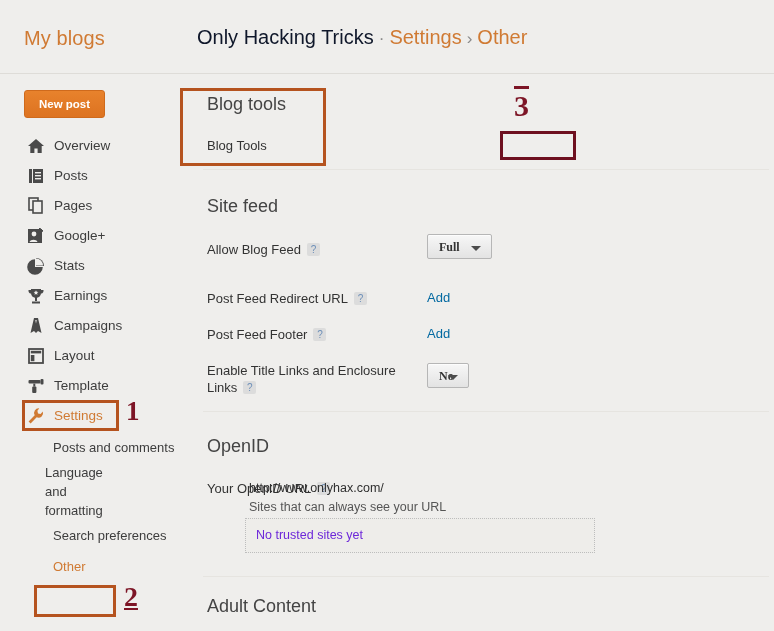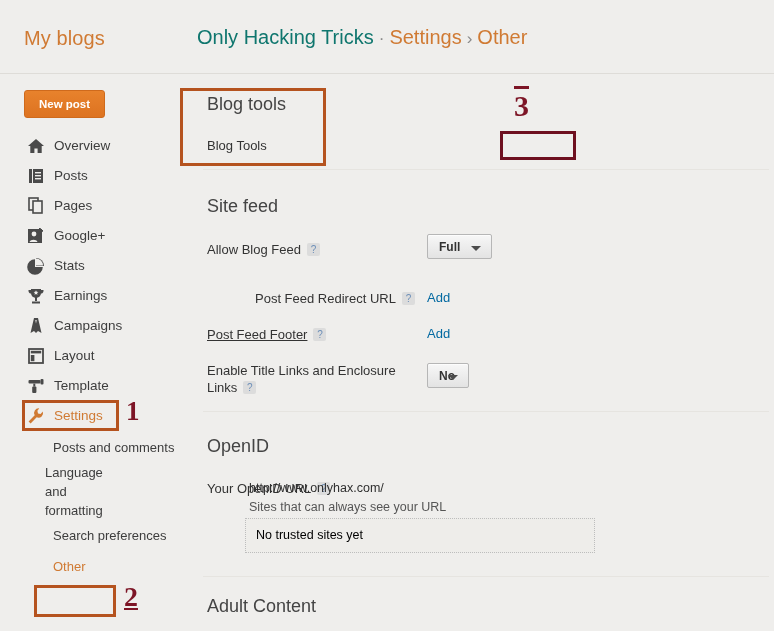--- a/index.html
+++ b/index.html
@@ -24,21 +24,21 @@
     border-bottom: 1px solid #dedcd8;
   }
   .myblogs {
     position: absolute; left: 24px; top: 27px;
     font-size: 20px; color: #d07a33; letter-spacing: .1px;
   }
   .crumbs {
     position: absolute; left: 197px; top: 26px;
     font-size: 20px; color: #3b3b3b; white-space: nowrap;
   }
-  .crumbs .blogname { color: #0f766e; }
+  .crumbs .blogname { color: #0f172a; }
   .crumbs .sep { color: #8a8a8a; font-size: 17px; padding: 0 5px; }
   .crumbs .lnk { color: #d07a33; }
 
   
   .sidebar {
     position: absolute; left: 0; top: 74px;
     width: 210px; height: 557px;
     background: #efeeec;
     border-right: 6px solid #ef4444;
   }
@@ -128,21 +128,21 @@
     position: absolute;
     height: 25px;
     background: linear-gradient(#f7f7f7, #e3e3e3);
     border: 1px solid #b6b6b6;
     border-radius: 2px;
     box-shadow: 0 1px 0 rgba(255,255,255,.7) inset;
     cursor: pointer;
   }
   .ddown .dval {
     position: absolute; left: 11px; top: 0;
-    line-height: 24px; font-size: 12px; font-weight: bold; color: #333;
+    line-height: 24px; font-size: 12px; font-weight: bold; color: #333; font-family: Liberation Serif, serif;
   }
   .ddown .arrow {
     position: absolute; right: 10px; top: 11px;
     width: 0; height: 0;
     border-left: 5px solid transparent;
     border-right: 5px solid transparent;
     border-top: 5px solid #4c4c4c;
   }
 
   .openid-url {
@@ -154,21 +154,21 @@
     font-size: 12.5px; color: #555;
   }
   .trusted-box {
     position: absolute; left: 245px; top: 518px;
     width: 350px; height: 35px;
     border: 1px dotted #bdbdbd;
     background: #eeedea;
   }
   .trusted-box .txt {
     position: absolute; left: 10px; top: 9px;
-    font-size: 12.5px; color: #000000;
+    font-size: 12.5px; color: #6d28d9;
   }
 
   
   .anno-box {
     position: absolute;
     border: 3px solid #b5531f;
     pointer-events: none;
   }
   .anno-box.dark { border-color: #6e1020; border-width: 3px; }
   .anno-num {
@@ -330,26 +330,26 @@
     <div class="sec-title" style="left:28px; top:122px;">Site feed</div>
 
     <div class="row-label" style="left:28px; top:167px;">
       <span>Allow Blog Feed</span><span class="qmark">?</span>
     </div>
     <div class="ddown" style="left:248px; top:160px; width:65px;">
       <span class="dval">Full</span>
       <span class="arrow"></span>
     </div>
 
-    <div class="row-label" style="left:28px; top:216px;margin-left:48px;">
+    <div class="row-label" style="left:28px; top:216px;">
       <span>Post Feed Redirect URL</span><span class="qmark">?</span>
     </div>
     <div class="link" style="left:248px; top:216px;">Add</div>
 
-    <div class="row-label" style="left:28px; top:252px;text-decoration:underline;">
+    <div class="row-label" style="left:28px; top:252px;">
       <span>Post Feed Footer</span><span class="qmark">?</span>
     </div>
     <div class="link" style="left:248px; top:252px;">Add</div>
 
     <div class="row-label" style="left:28px; top:288px; width:200px;">
       <span>Enable Title Links and Enclosure Links</span><span class="qmark">?</span>
     </div>
     <div class="ddown" style="left:248px; top:289px; width:42px;">
       <span class="dval">No</span>
       <span class="arrow"></span>

